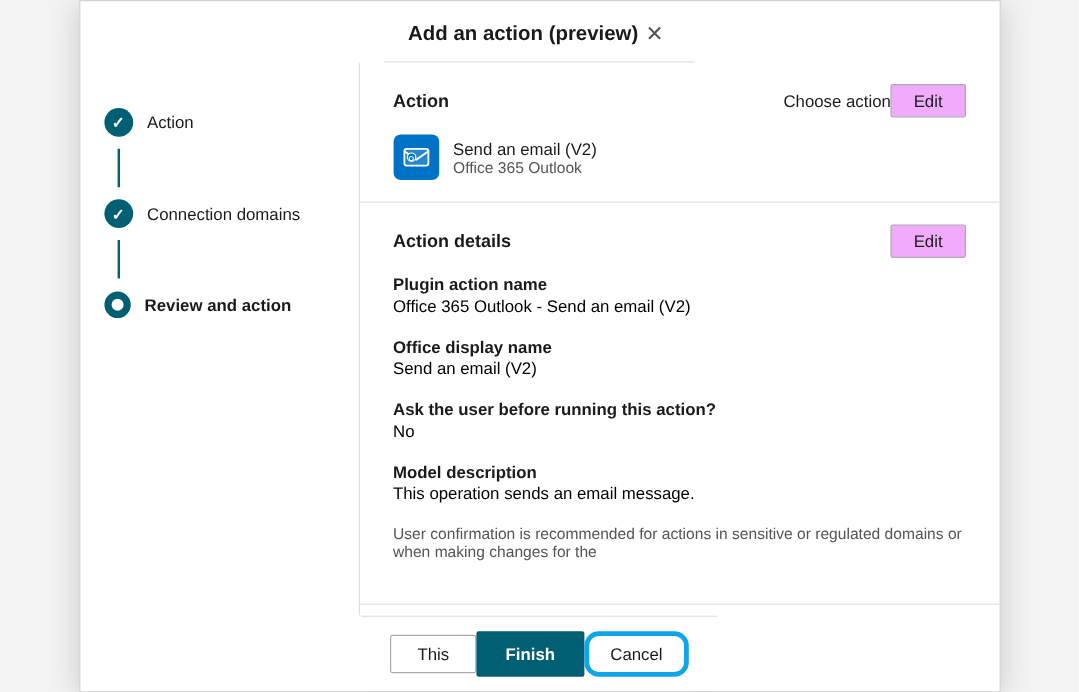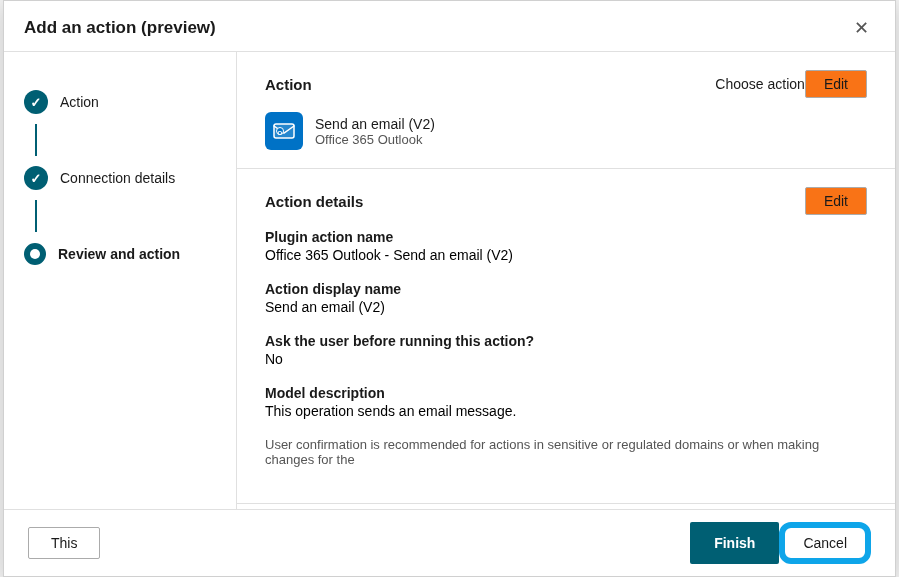--- a/index.html
+++ b/index.html
@@ -5,28 +5,29 @@
     * { box-sizing: border-box; margin: 0; padding: 0; }
     body {
       font-family: 'Segoe UI', Arial, sans-serif;
       background: #f3f3f3;
       display: flex;
       align-items: center;
       justify-content: center;
       min-height: 100vh;
     }
     .modal {
-      width: 893px;
+      width: 768px;
       height: 577px;
       background: #fff;
       border: 1px solid #d0d0d0;
       box-shadow: 0 4px 24px rgba(0,0,0,0.18);
       display: flex;
       flex-direction: column;
       overflow: hidden;
+      align-items: center;
     }
     .modal-header {
       display: flex;
       align-items: center;
       justify-content: space-between;
       padding: 14px 20px 10px 20px;
       border-bottom: 1px solid #e0e0e0;
       flex-shrink: 0;
     }
     .modal-title {
@@ -119,21 +120,21 @@
     }
     .choose-action-link {
       font-size: 14px;
       color: #1a1a1a;
       background: none;
       border: none;
       cursor: pointer;
     }
     .edit-btn {
       border: 1px solid #ababab;
-      background: #f97316;
+      background: #f0abfc;
       padding: 5px 18px;
       font-size: 14px;
       cursor: pointer;
       border-radius: 2px;
       color: #1a1a1a;
     }
     
     .action-row {
       display: flex;
       align-items: center;
@@ -205,21 +206,21 @@
       color: #fff;
       border: none;
       padding: 7px 24px;
       font-size: 14px;
       cursor: pointer;
       border-radius: 2px;
       font-weight: 600;
     }
     .cancel-btn {
       background: #fff;
-      border: 6px solid #0ea5e9;
+      border: 4px solid #0ea5e9;
       padding: 7px 18px;
       font-size: 14px;
       cursor: pointer;
       border-radius: 12px;
       color: #1a1a1a;
     }
     .checkmark {
       font-size: 13px;
     }
     .step-wrapper {
@@ -261,21 +262,21 @@
           <span class="step-label">Action</span>
         </div>
         <div class="step-line"></div>
       </div>
 
       <div class="step-wrapper">
         <div class="step-row">
           <div class="step-icon completed">
             <span class="checkmark">✓</span>
           </div>
-          <span class="step-label">Connection details</span>
+          <span class="step-label">Connection domains</span>
         </div>
         <div class="step-line"></div>
       </div>
 
       <div class="step-wrapper">
         <div class="step-row">
           <div class="step-icon active">
             <span style="width:10px;height:10px;background:#fff;border-radius:50%;display:block;"></span>
           </div>
           <span class="step-label bold">Review and action</span>
@@ -317,21 +318,21 @@
           <span class="section-title">Action details</span>
           <div class="section-actions">
             <button class="edit-btn">Edit</button>
           </div>
         </div>
         <div class="detail-item">
           <div class="detail-label">Plugin action name</div>
           <div class="detail-value">Office 365 Outlook - Send an email (V2)</div>
         </div>
         <div class="detail-item">
-          <div class="detail-label">Action display name</div>
+          <div class="detail-label">Office display name</div>
           <div class="detail-value">Send an email (V2)</div>
         </div>
         <div class="detail-item">
           <div class="detail-label">Ask the user before running this action?</div>
           <div class="detail-value">No</div>
         </div>
         <div class="detail-item">
           <div class="detail-label">Model description</div>
           <div class="detail-value">This operation sends an email message.</div>
         </div>

